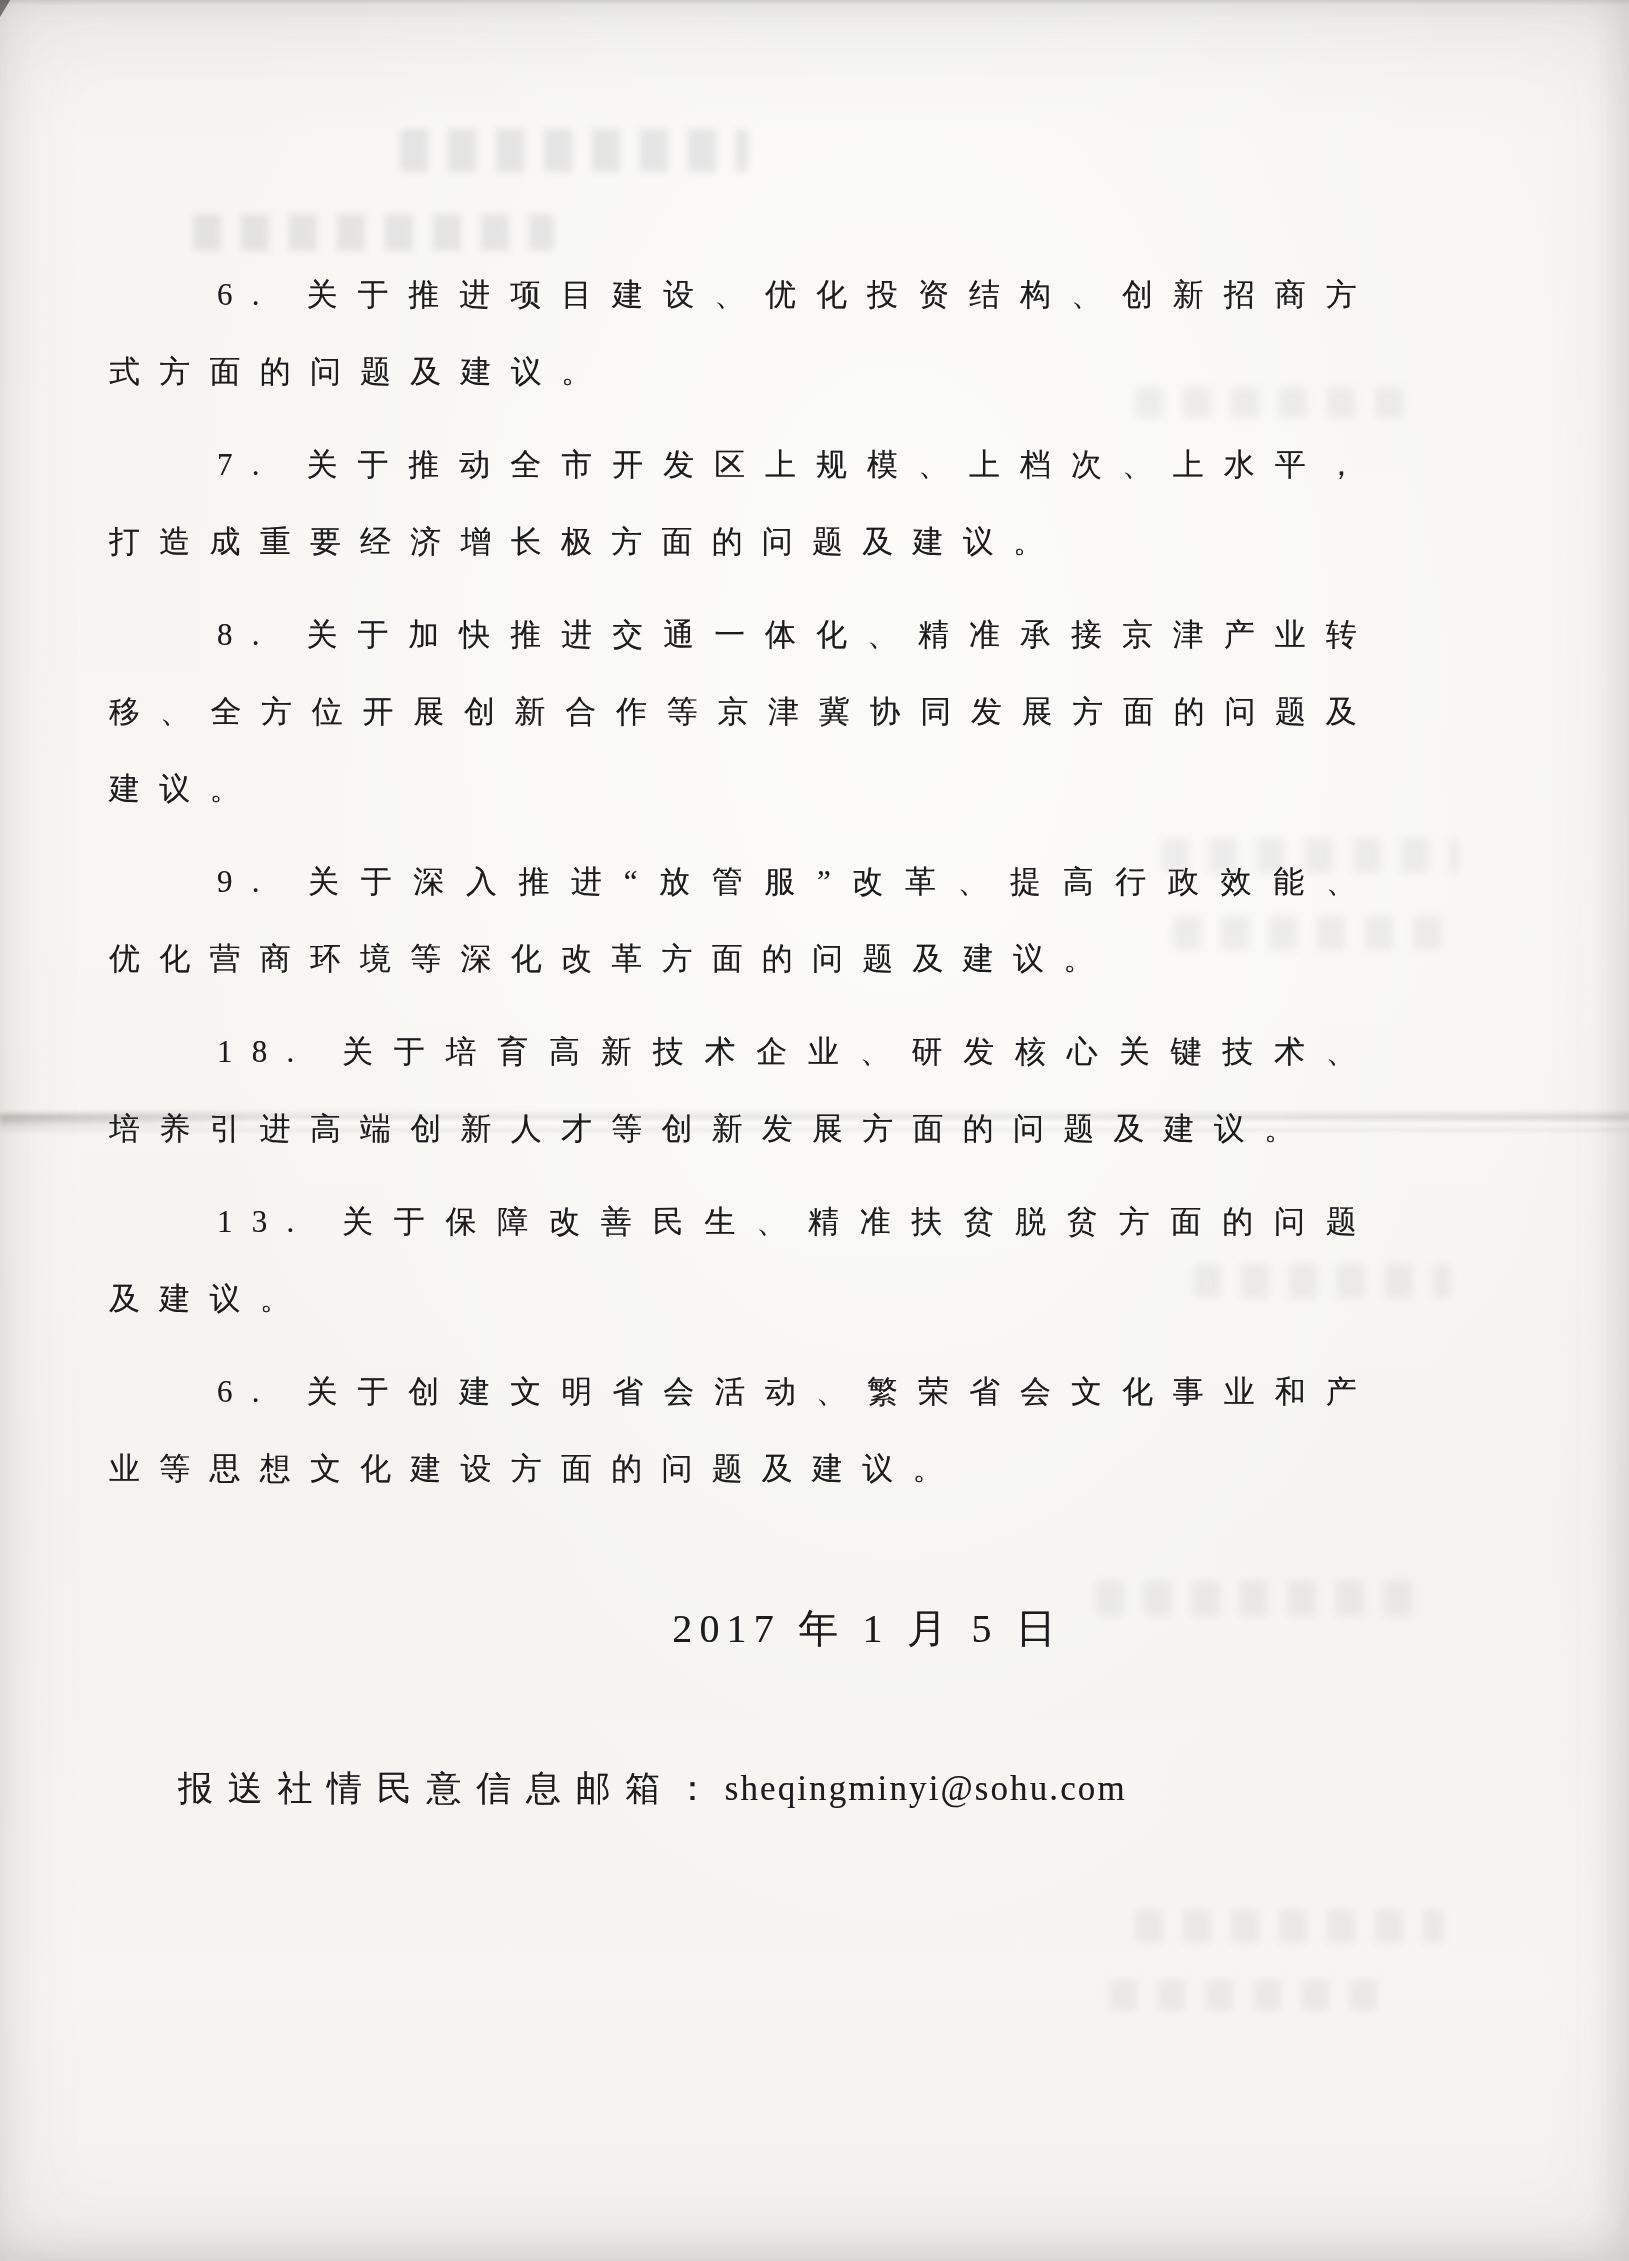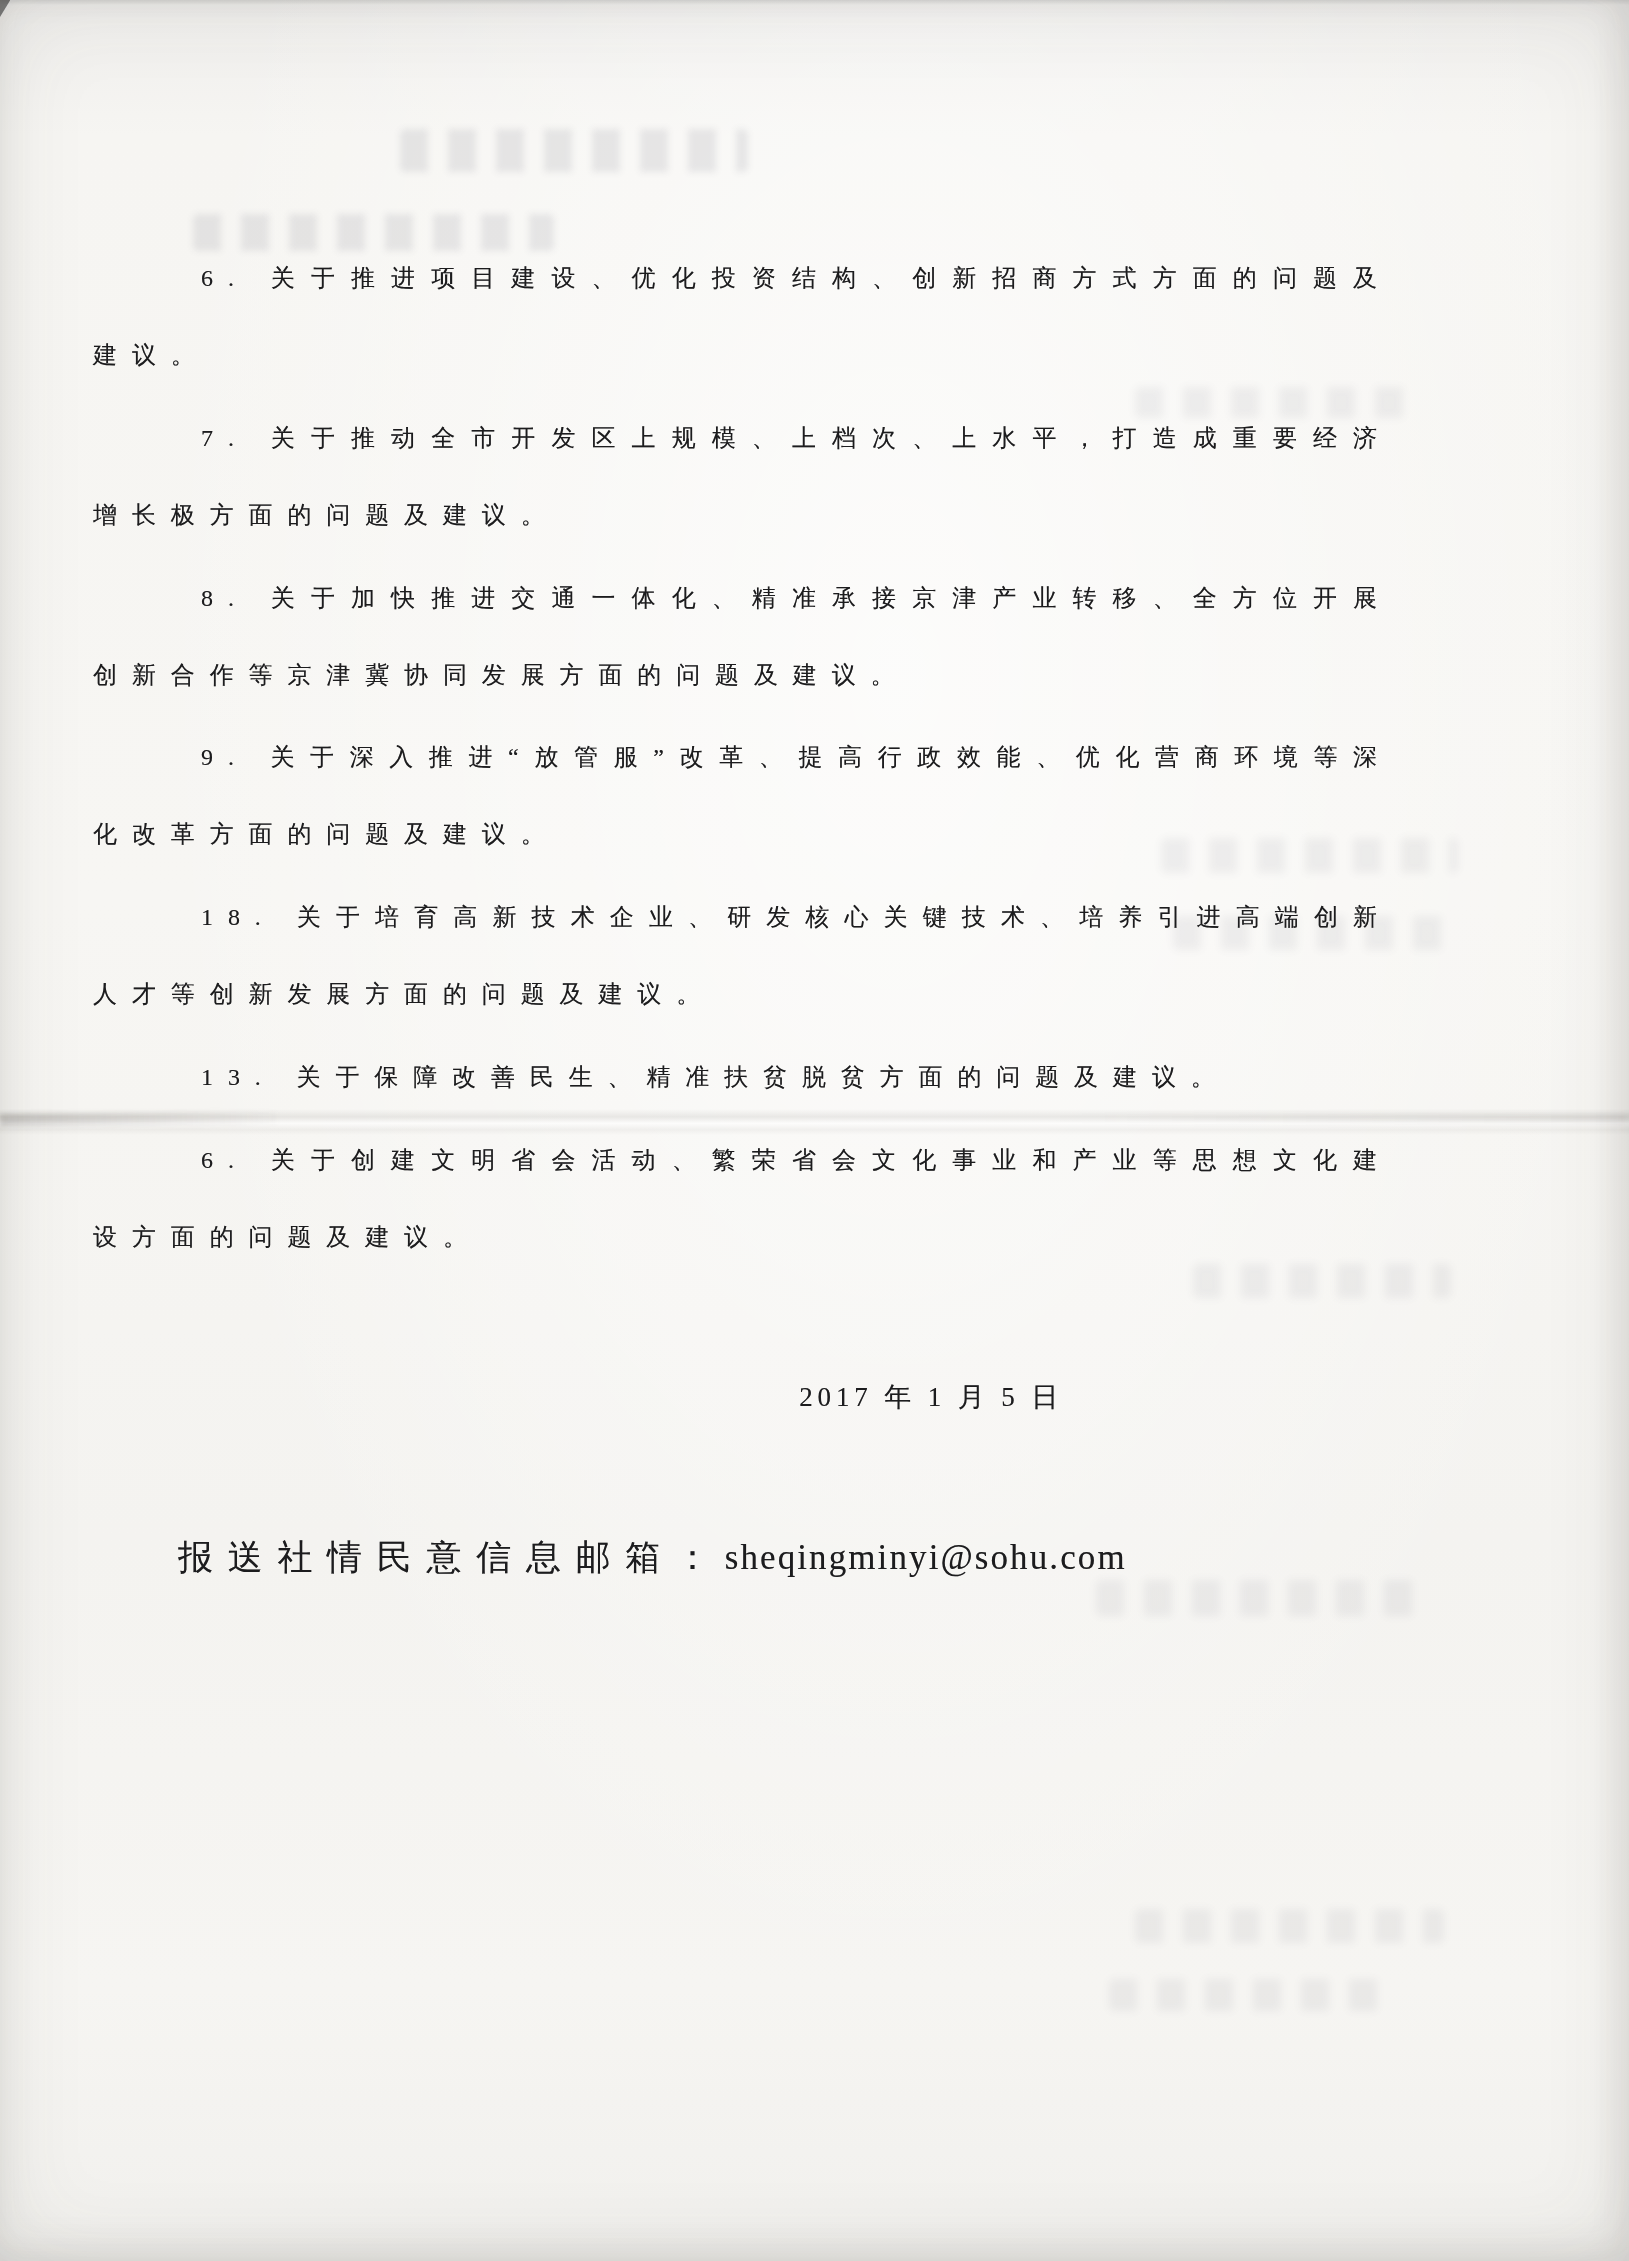--- a/index.html
+++ b/index.html
@@ -74,33 +74,33 @@
   }
 
   .content {
     position: absolute;
     left: 93px;
     top: 0;
     width: 1299px;
     padding-top: 240px;
   }
   .para {
-    margin: 0;
-    font-size: 24px;
+    margin: 16px;
+    font-size: 31px;
     line-height: 77px;
     letter-spacing: 0.62em;
     text-align: justify;
     text-indent: 108px;
     color: #1c1c1e;
     text-shadow: 0 0 0.6px rgba(20,20,20,0.45);
   }
   .para + .para { margin-top: 5.8px; }
   .date {
     margin: 83px 0 0 0;
-    font-size: 27px;
+    font-size: 40px;
     line-height: 77px;
     letter-spacing: 0.18em;
     text-align: right;
     padding-right: 329px;
     color: #1c1c1e;
     text-shadow: 0 0 0.6px rgba(20,20,20,0.45);
   }
   .contact {
     margin: 0 0 0 85px;
     font-size: 35px;

